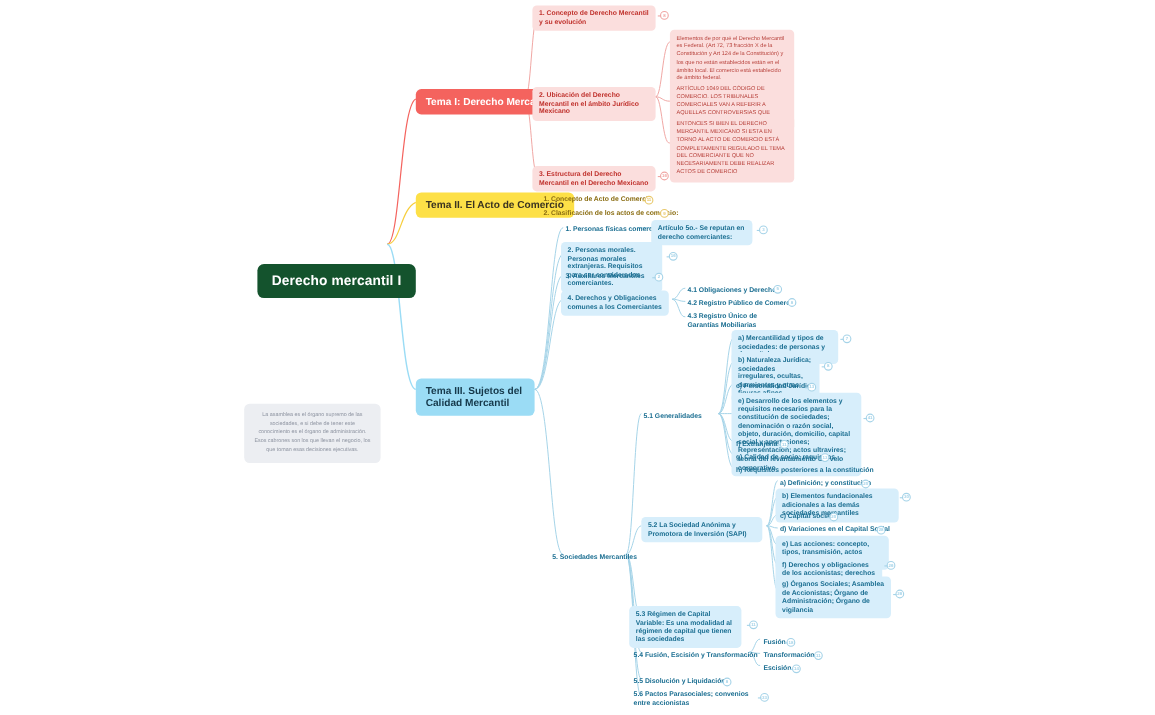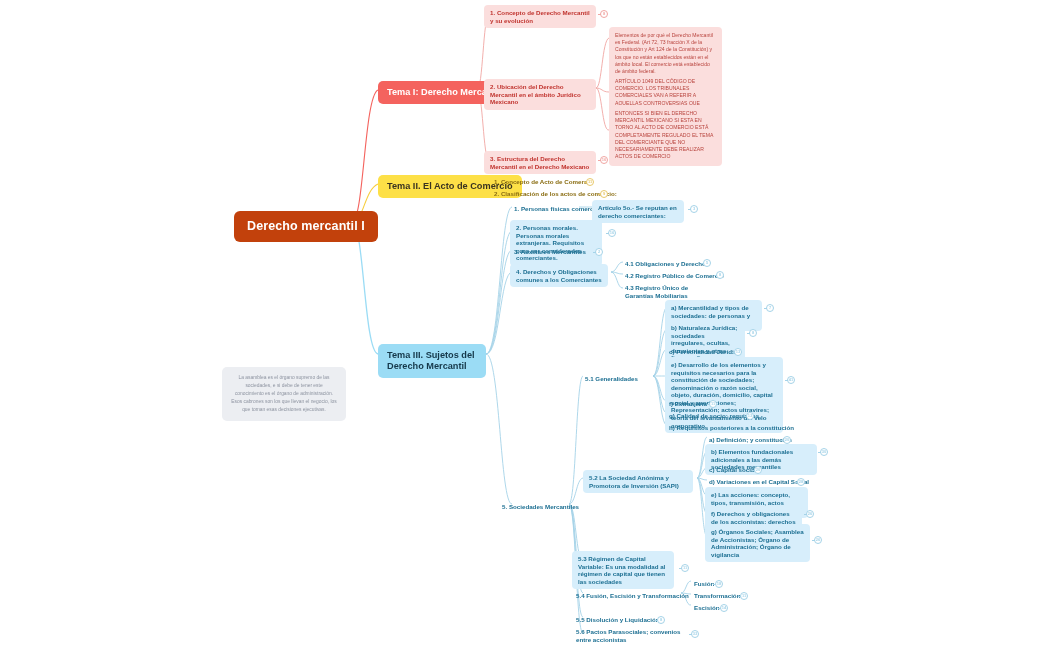--- a/index.html
+++ b/index.html
@@ -24,27 +24,28 @@
   .node {
     position: absolute;
     border-radius: 5px;
     line-height: 1.22;
     z-index: 2;
     white-space: normal;
   }
 
   
   .n-root {
-    background: #c2410c;
+    background: #14532d;
     color: #ffffff;
     font-size: 12.5px;
     font-weight: bold;
     padding: 8px 13px;
     border-radius: 6px;
     letter-spacing: .1px;
+    margin-top: 29px;
   }
 
   
   .n-head {
     font-size: 9.2px;
     font-weight: bold;
     padding: 6px 9px;
     border-radius: 5px;
   }
   .head-red    { background: #f4635e; color: #ffffff; }
@@ -198,21 +199,21 @@
   <div class="node n-body body-red" style="left:609px; top:105px; width:113px;">ENTONCES SI BIEN EL DERECHO MERCANTIL MEXICANO SI ESTA EN TORNO AL ACTO DE COMERCIO ESTÁ COMPLETAMENTE REGULADO EL TEMA DEL COMERCIANTE QUE NO NECESARIAMENTE DEBE REALIZAR ACTOS DE COMERCIO</div>
 
   <div class="node n-head head-yellow" style="left:378px; top:175px;">Tema II. El Acto de Comercio</div>
 
   <div class="node n-plain" style="left:490px; top:175px; color:#8a6d12;">1. Concepto de Acto de Comercio</div>
   <div class="badge bd-yellow" style="left:586px; top:178px;">11</div>
 
   <div class="node n-plain" style="left:490px; top:187px; color:#8a6d12;">2. Clasificación de los actos de comercio:</div>
   <div class="badge bd-yellow" style="left:600px; top:190px;">9</div>
 
-  <div class="node n-head head-blue" style="left:378px; top:344px; width:108px;">Tema III. Sujetos del Derecho Mercantil</div>
+  <div class="node n-head head-blue" style="left:378px; top:344px; width:108px;">Tema III. Sujetos del Calidad Mercantil</div>
 
   <div class="node n-plain plain-blue" style="left:510px; top:202px;">1. Personas físicas comerciantes</div>
 
   <div class="node n-topic topic-blue" style="left:592px; top:200px; width:92px;" style2="">Artículo 5o.- Se reputan en derecho comerciantes:</div>
   <div class="badge bd-blue" style="left:690px; top:205px;">3</div>
 
   <div class="node n-topic topic-blue" style="left:510px; top:220px; width:92px;">2. Personas morales. Personas morales extranjeras. Requisitos para ser considerados comerciantes.</div>
   <div class="badge bd-blue" style="left:608px; top:229px;">16</div>
 
   <div class="node n-plain plain-blue" style="left:510px; top:245px;">3. Auxiliares Mercantiles</div>

